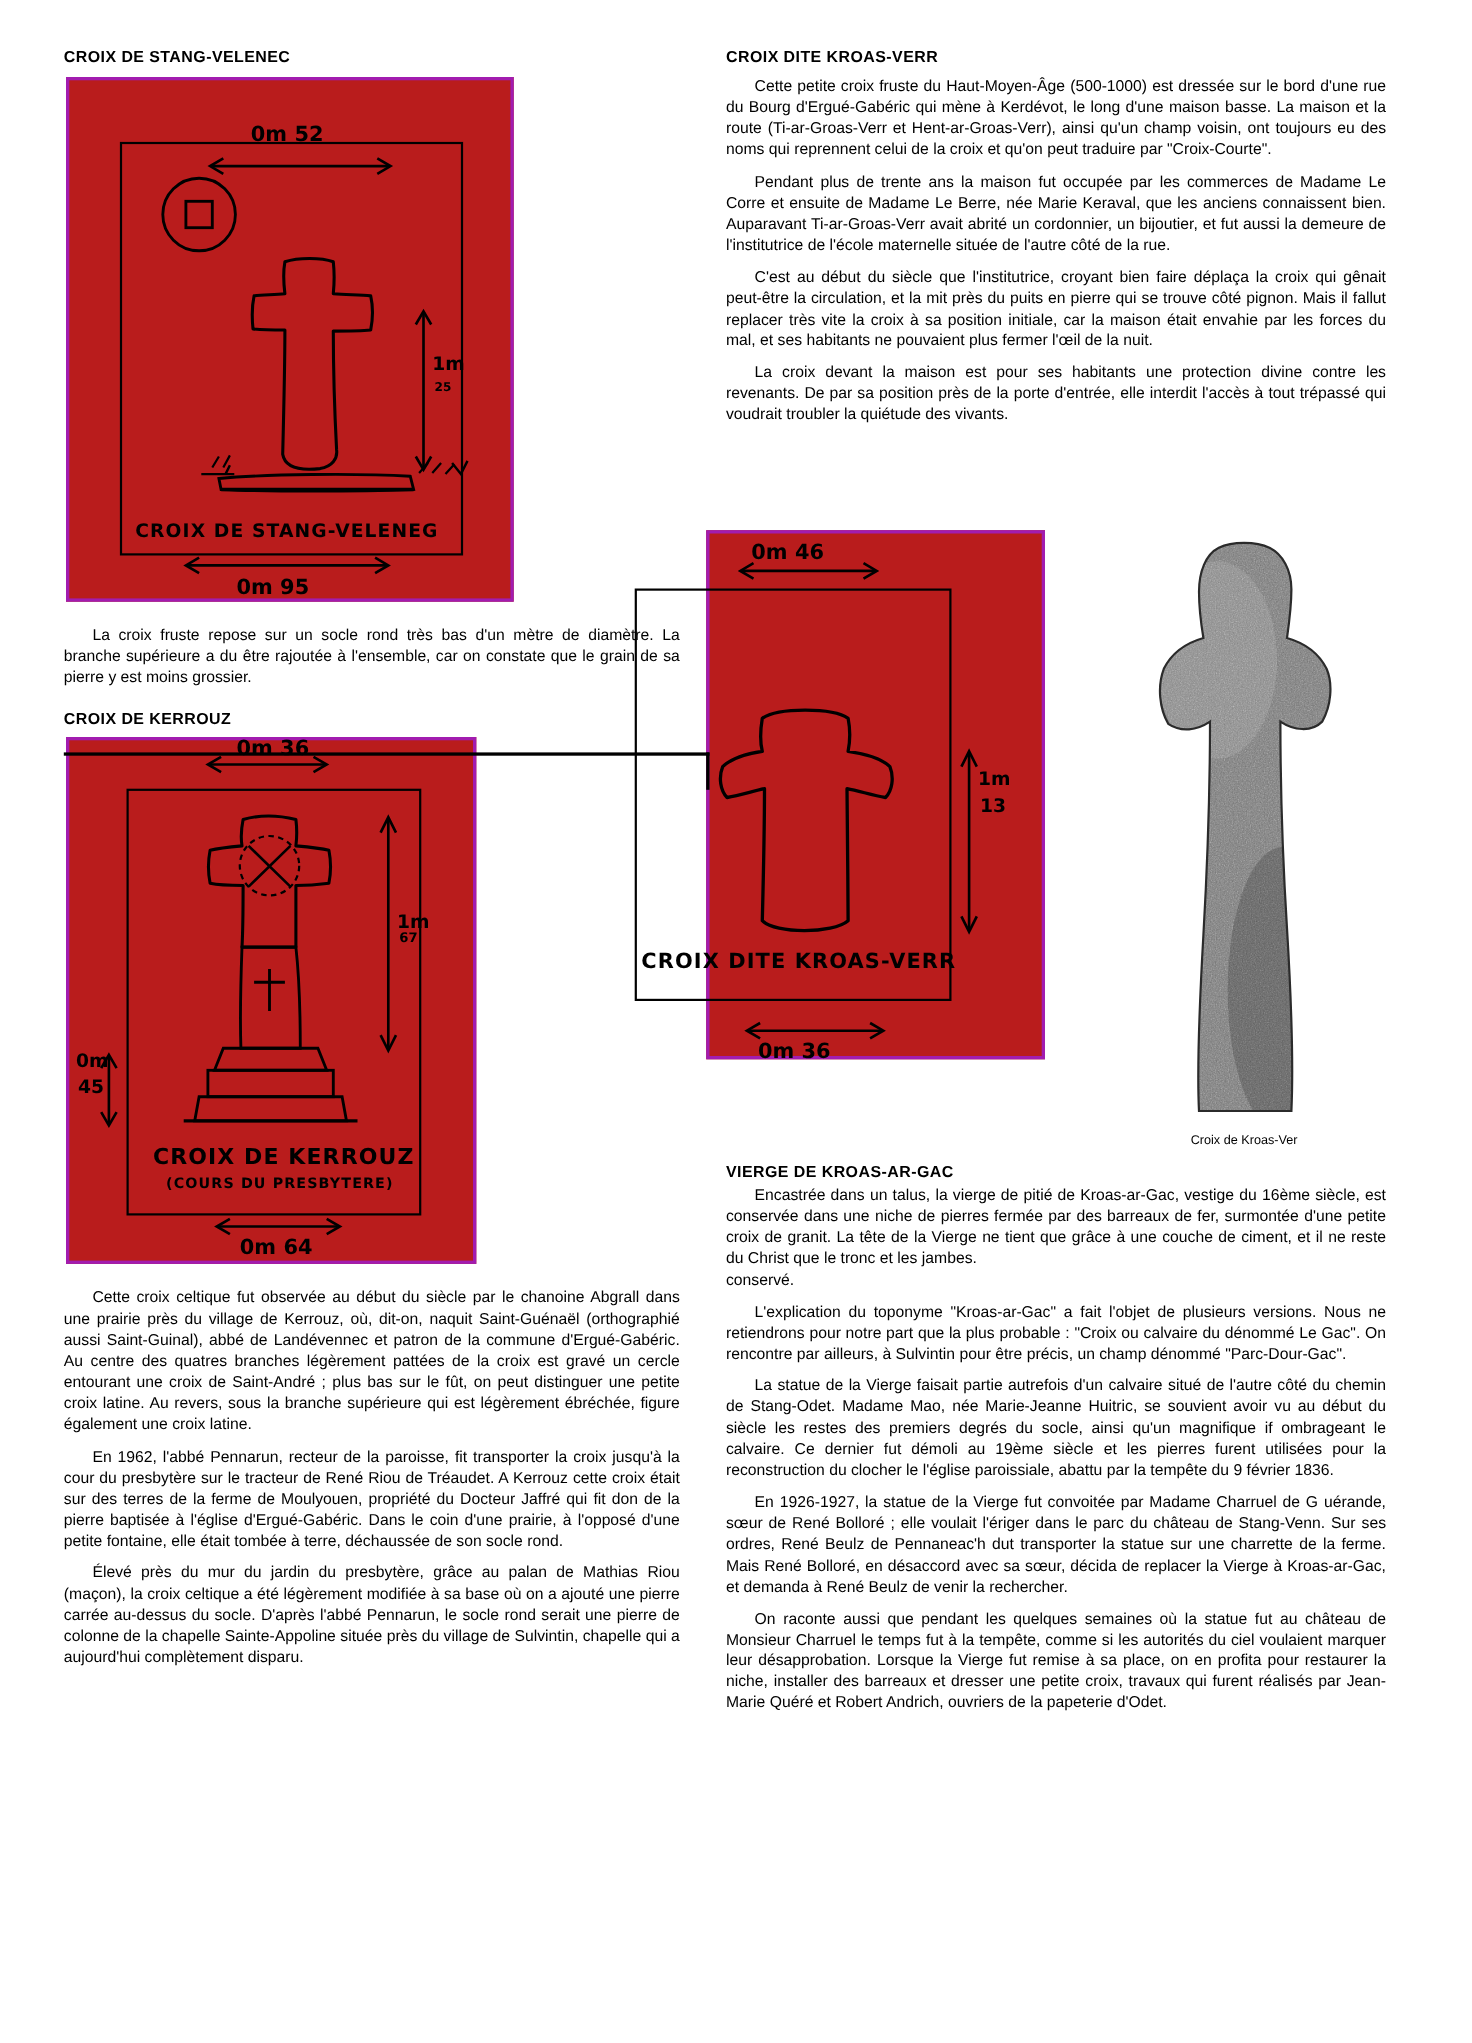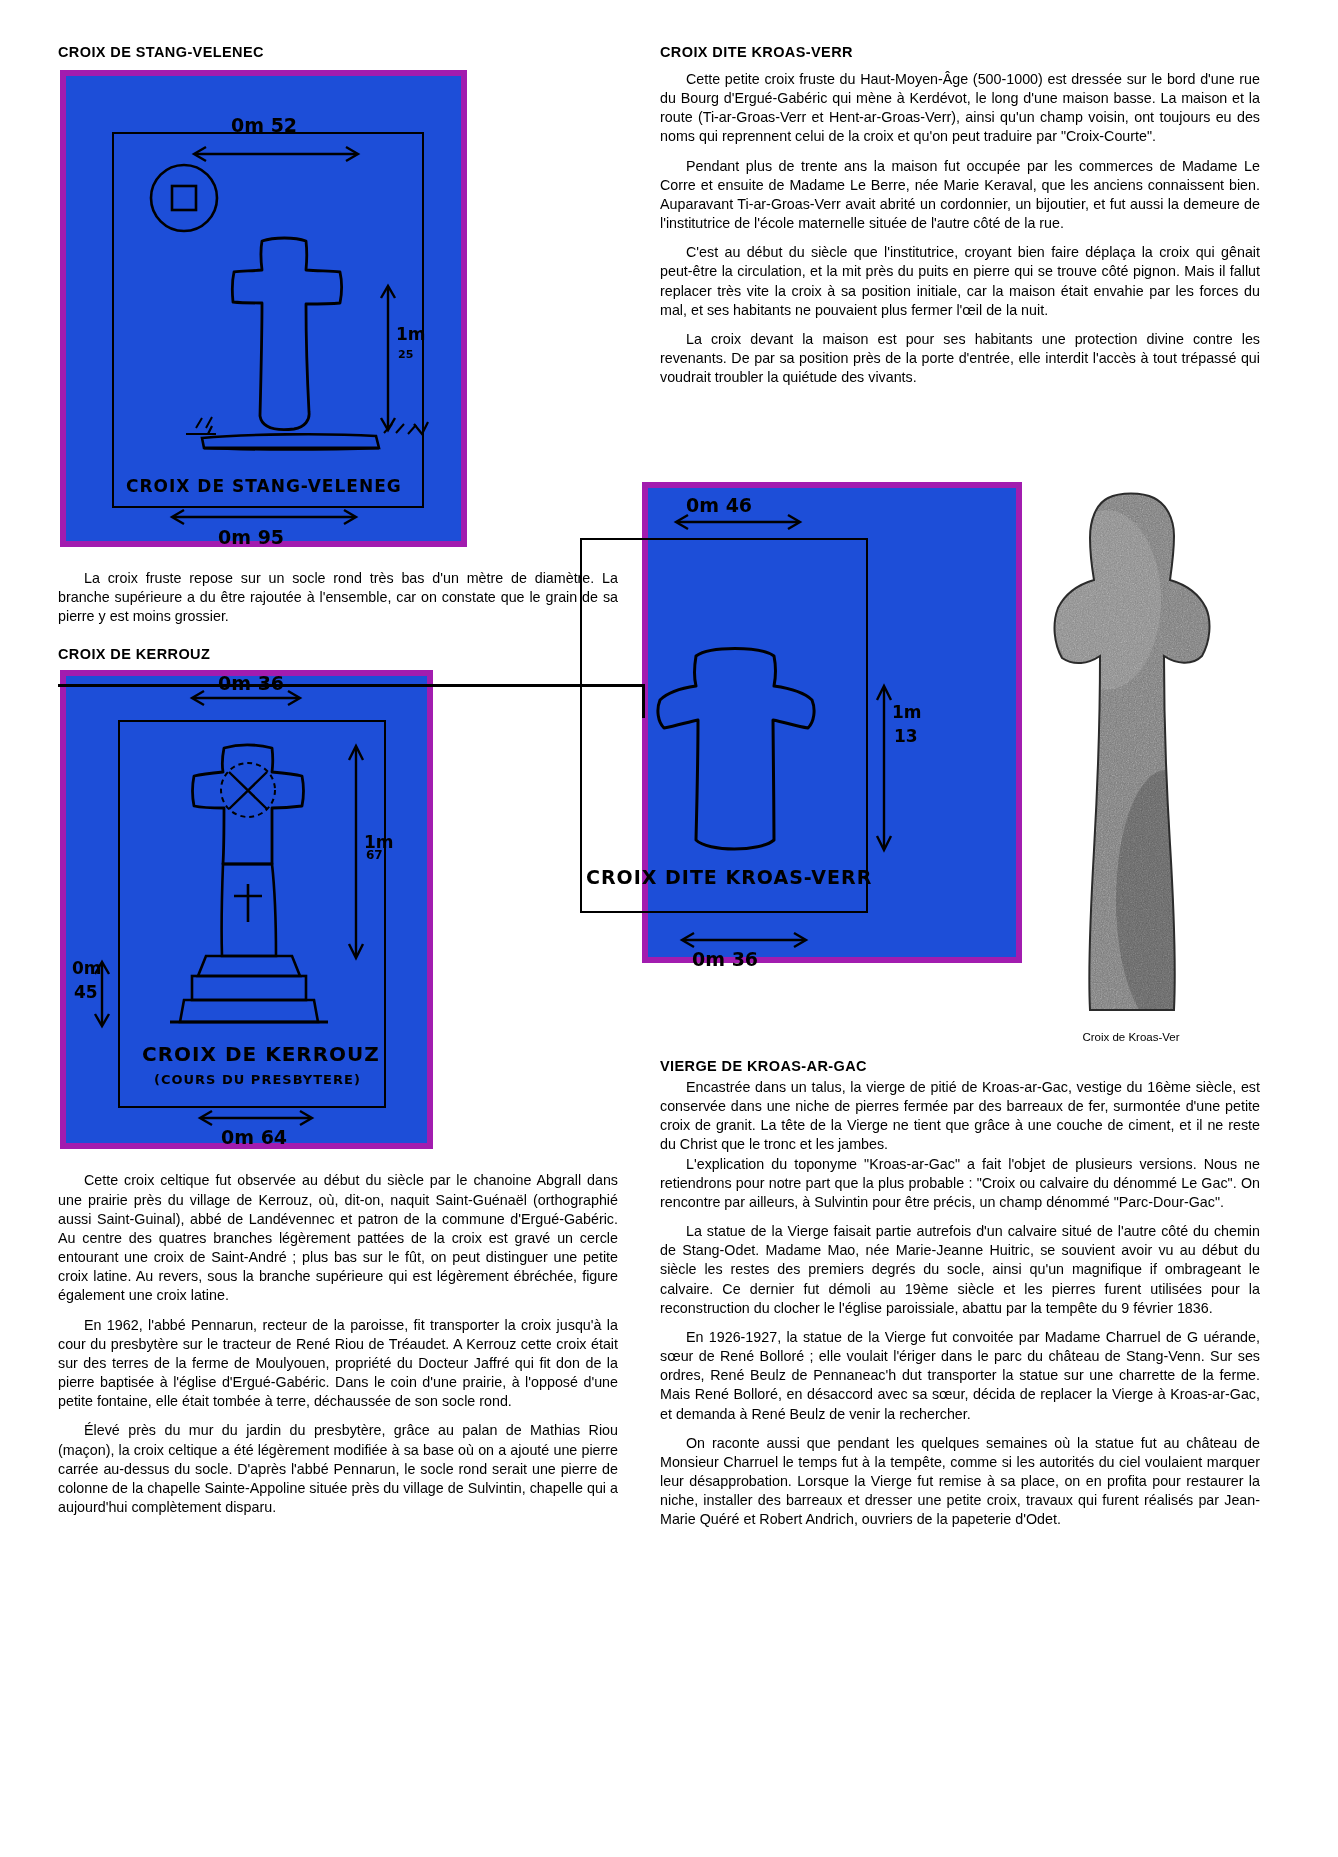--- a/index.html
+++ b/index.html
@@ -41,22 +41,22 @@
     font-size: 14.3px;
     line-height: 1.34;
     text-align: justify;
     margin: 0 0 10px 0;
     text-indent: 26px;
   }
   p.body-text.noindent { text-indent: 0; }
 
   
   .figure {
-    border: 6px solid #a21caf;
-    background: #1d4ed8;
+    border: 3px solid #a21caf;
+    background: #b91c1c;
     position: relative;
   }
   .figure-inner {
     border: 2px solid #000;
     position: absolute;
   }
   .dim-label {
     position: absolute;
     font-family: "DejaVu Sans", sans-serif;
     font-weight: bold;
@@ -200,21 +200,21 @@
   <div class="col-right">
 
     <h2 class="sec-title">CROIX DITE KROAS-VERR</h2>
 
     <p class="body-text">Cette petite croix fruste du Haut-Moyen-Âge (500-1000) est dressée sur le bord d'une rue du Bourg d'Ergué-Gabéric qui mène à Kerdévot, le long d'une maison basse. La maison et la route (Ti-ar-Groas-Verr et Hent-ar-Groas-Verr), ainsi qu'un champ voisin, ont toujours eu des noms qui reprennent celui de la croix et qu'on peut traduire par "Croix-Courte".</p>
     <p class="body-text">Pendant plus de trente ans la maison fut occupée par les commerces de Madame Le Corre et ensuite de Madame Le Berre, née Marie Keraval, que les anciens connaissent bien. Auparavant Ti-ar-Groas-Verr avait abrité un cordonnier, un bijoutier, et fut aussi la demeure de l'institutrice de l'école maternelle située de l'autre côté de la rue.</p>
     <p class="body-text">C'est au début du siècle que l'institutrice, croyant bien faire déplaça la croix qui gênait peut-être la circulation, et la mit près du puits en pierre qui se trouve côté pignon. Mais il fallut replacer très vite la croix à sa position initiale, car la maison était envahie par les forces du mal, et ses habitants ne pouvaient plus fermer l'œil de la nuit.</p>
     <p class="body-text">La croix devant la maison est pour ses habitants une protection divine contre les revenants. De par sa position près de la porte d'entrée, elle interdit l'accès à tout trépassé qui voudrait troubler la quiétude des vivants.</p>
   </div>
 
-  <div class="figure" style="position:absolute;left:642px;top:482px;width:380px;height:481px;">
+  <div class="figure" style="position:absolute;left:642px;top:482px;width:308px;height:481px;">
     <div class="figure-inner" style="left:-68px;top:50px;width:288px;height:375px;"></div>
 
     <svg width="380" height="481" viewBox="0 0 380 481" style="position:absolute;left:0;top:0;">
 
       <line x1="30" y1="34" x2="150" y2="34" stroke="#000" stroke-width="2.4"></line>
       <polyline points="40,27 28,34 40,41" fill="none" stroke="#000" stroke-width="2.4"></polyline>
       <polyline points="140,27 152,34 140,41" fill="none" stroke="#000" stroke-width="2.4"></polyline>
 
       <path d="M48,168 C46,180 46,190 48,198 C34,200 20,204 12,212 C8,222 10,234 16,240
                C28,238 40,234 50,232 C50,270 49,312 48,352 C60,364 112,364 126,352
@@ -275,19 +275,20 @@
                C130,184 146,186 156,176 C164,162 166,142 160,128
                C152,112 138,104 124,100 C126,86 128,72 128,56
                C128,38 120,24 108,18 C96,12 74,12 62,18 Z" fill="none" stroke="#2b2b2b" stroke-width="2"></path>
     </svg>
     <div class="photo-caption">Croix de Kroas-Ver</div>
   </div>
 
   <div style="position:absolute;left:660px;top:1058px;width:600px;">
     <h2 class="sec-title" style="margin-bottom:4px;">VIERGE DE KROAS-AR-GAC</h2>
     <p class="body-text" style="margin-bottom:0;">Encastrée dans un talus, la vierge de pitié de Kroas-ar-Gac, vestige du 16ème siècle, est conservée dans une niche de pierres fermée par des barreaux de fer, surmontée d'une petite croix de granit. La tête de la Vierge ne tient que grâce à une couche de ciment, et il ne reste du Christ que le tronc et les jambes.</p>
+    <p class="body-text noindent">conservé.</p>
     <p class="body-text">L'explication du toponyme "Kroas-ar-Gac" a fait l'objet de plusieurs versions. Nous ne retiendrons pour notre part que la plus probable : "Croix ou calvaire du dénommé Le Gac". On rencontre par ailleurs, à Sulvintin pour être précis, un champ dénommé "Parc-Dour-Gac".</p>
     <p class="body-text">La statue de la Vierge faisait partie autrefois d'un calvaire situé de l'autre côté du chemin de Stang-Odet. Madame Mao, née Marie-Jeanne Huitric, se souvient avoir vu au début du siècle les restes des premiers degrés du socle, ainsi qu'un magnifique if ombrageant le calvaire. Ce dernier fut démoli au 19ème siècle et les pierres furent utilisées pour la reconstruction du clocher le l'église paroissiale, abattu par la tempête du 9 février 1836.</p>
     <p class="body-text">En 1926-1927, la statue de la Vierge fut convoitée par Madame Charruel de G uérande, sœur de René Bolloré ; elle voulait l'ériger dans le parc du château de Stang-Venn. Sur ses ordres, René Beulz de Pennaneac'h dut transporter la statue sur une charrette de la ferme. Mais René Bolloré, en désaccord avec sa sœur, décida de replacer la Vierge à Kroas-ar-Gac, et demanda à René Beulz de venir la rechercher.</p>
     <p class="body-text">On raconte aussi que pendant les quelques semaines où la statue fut au château de Monsieur Charruel le temps fut à la tempête, comme si les autorités du ciel voulaient marquer leur désapprobation. Lorsque la Vierge fut remise à sa place, on en profita pour restaurer la niche, installer des barreaux et dresser une petite croix, travaux qui furent réalisés par Jean-Marie Quéré et Robert Andrich, ouvriers de la papeterie d'Odet.</p>
   </div>
 
 </div>
 
 </body></html>

